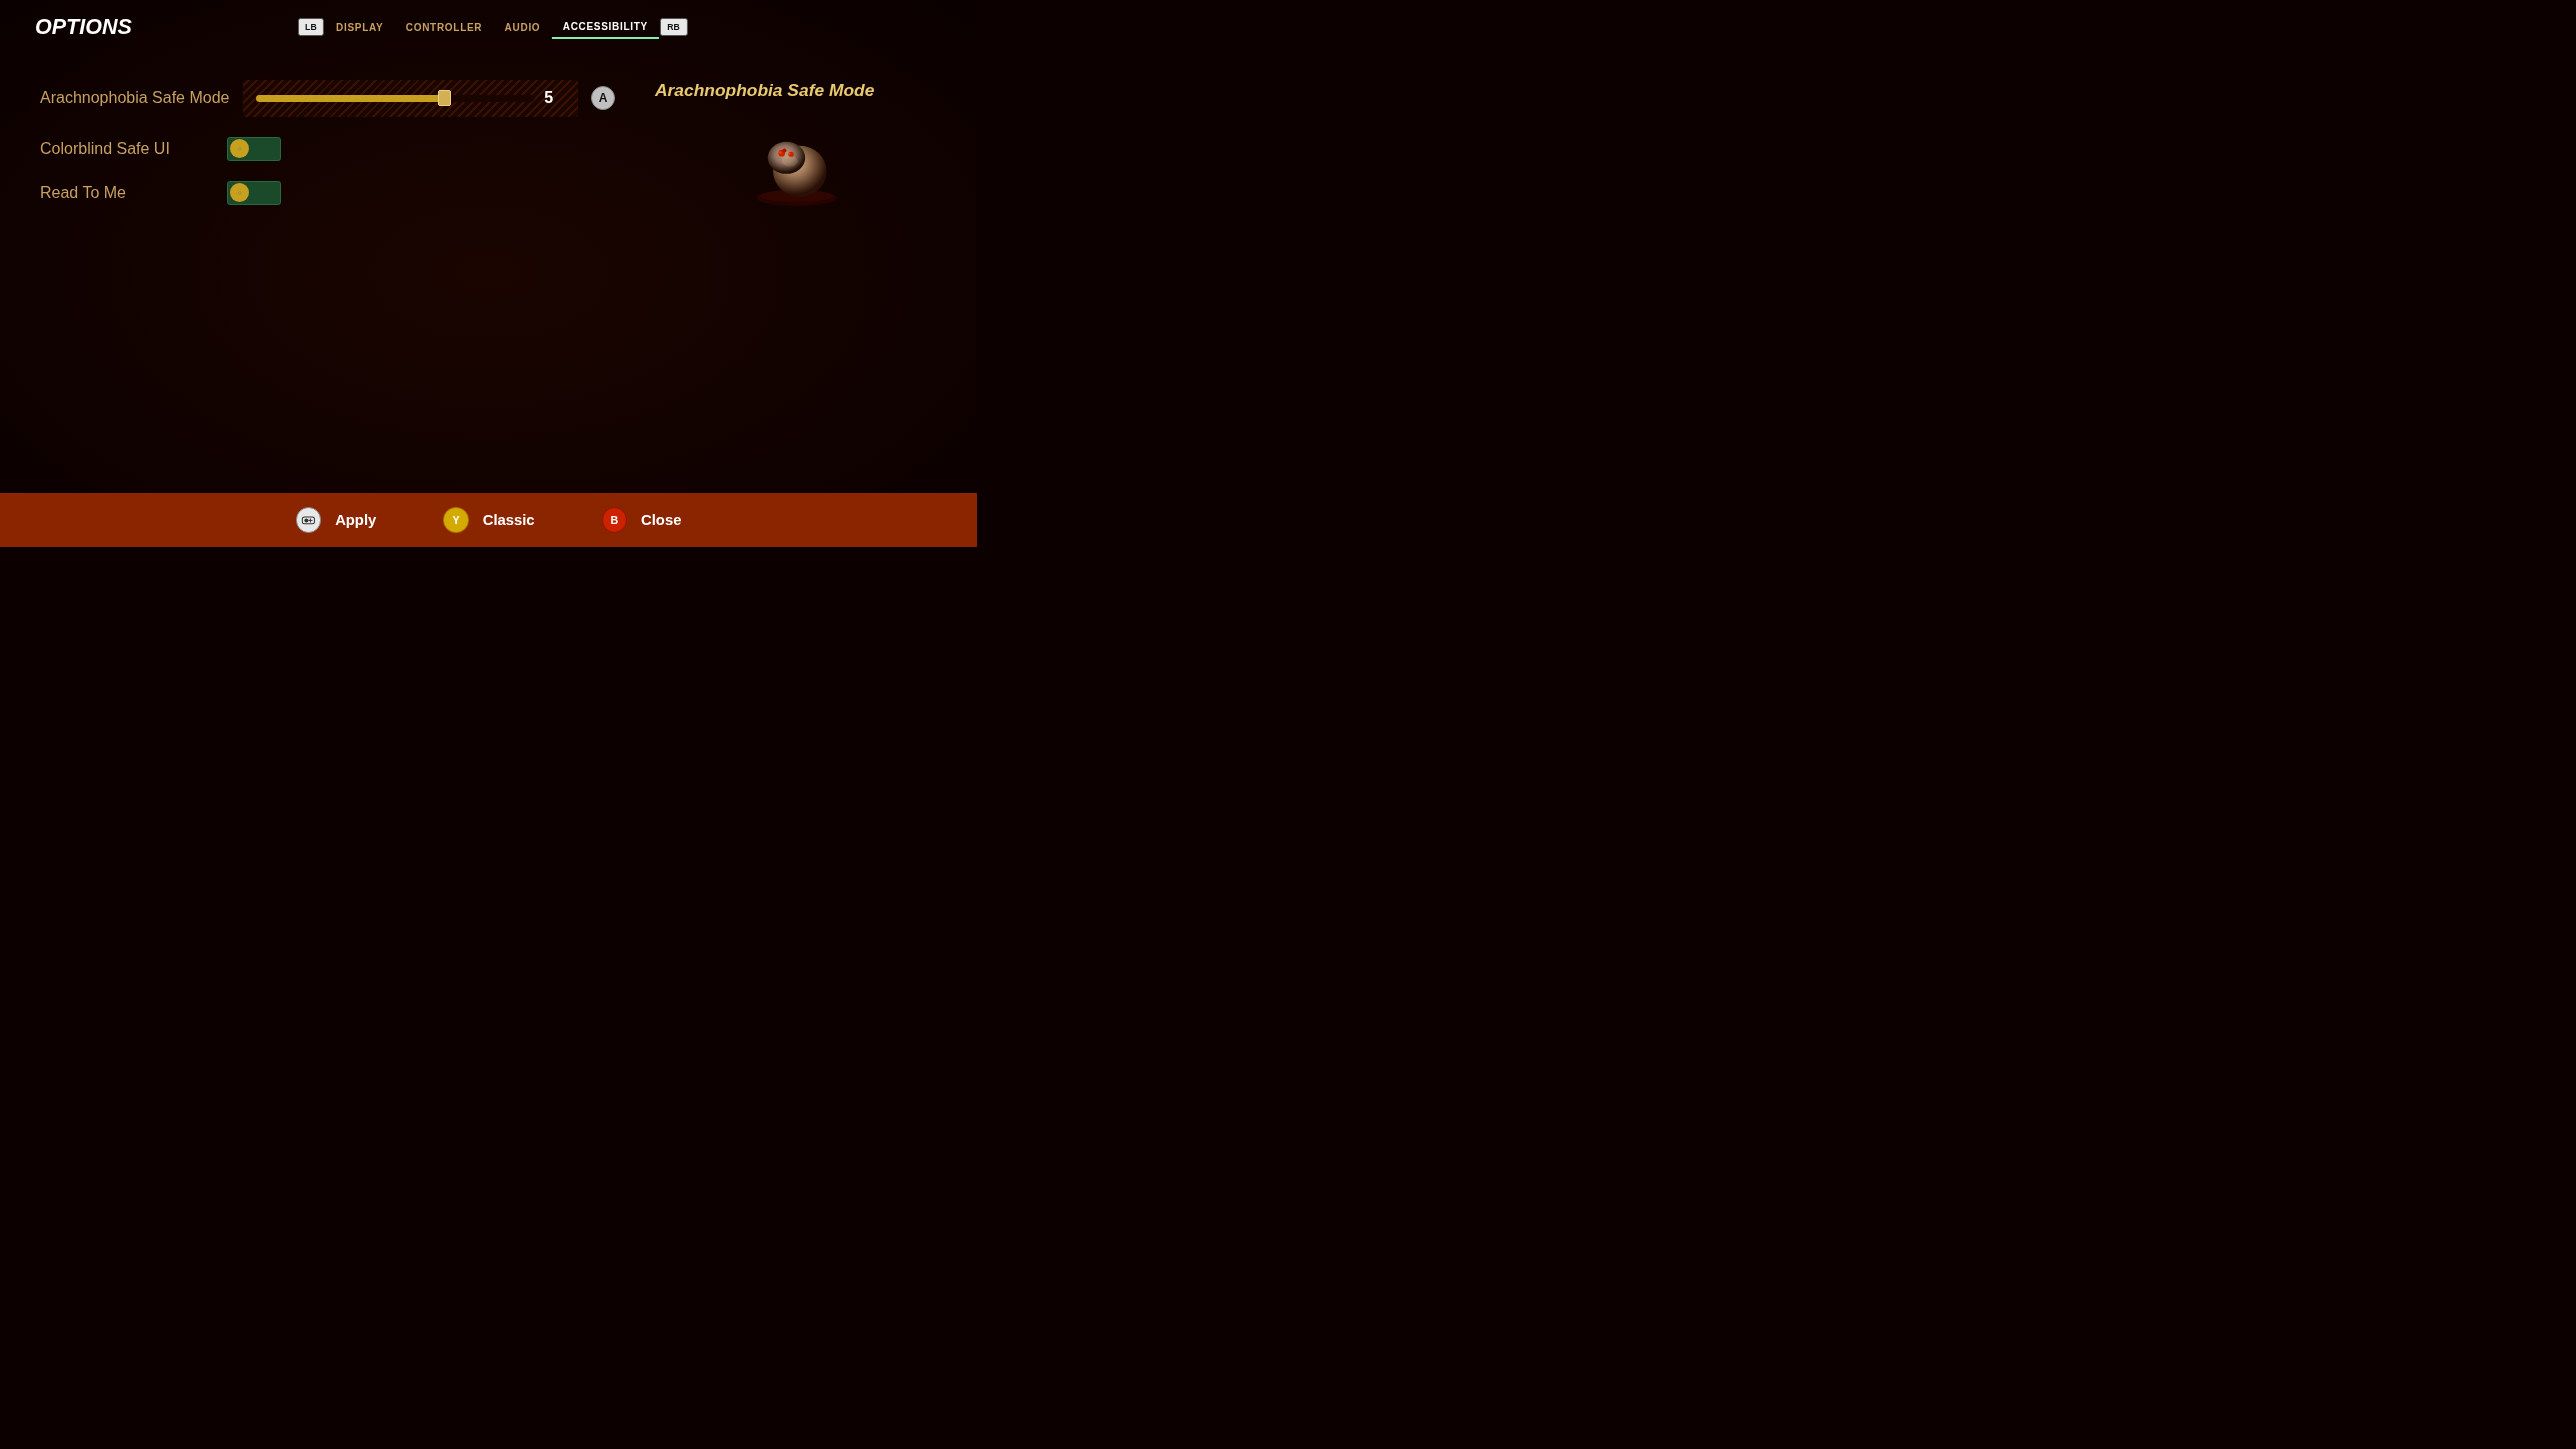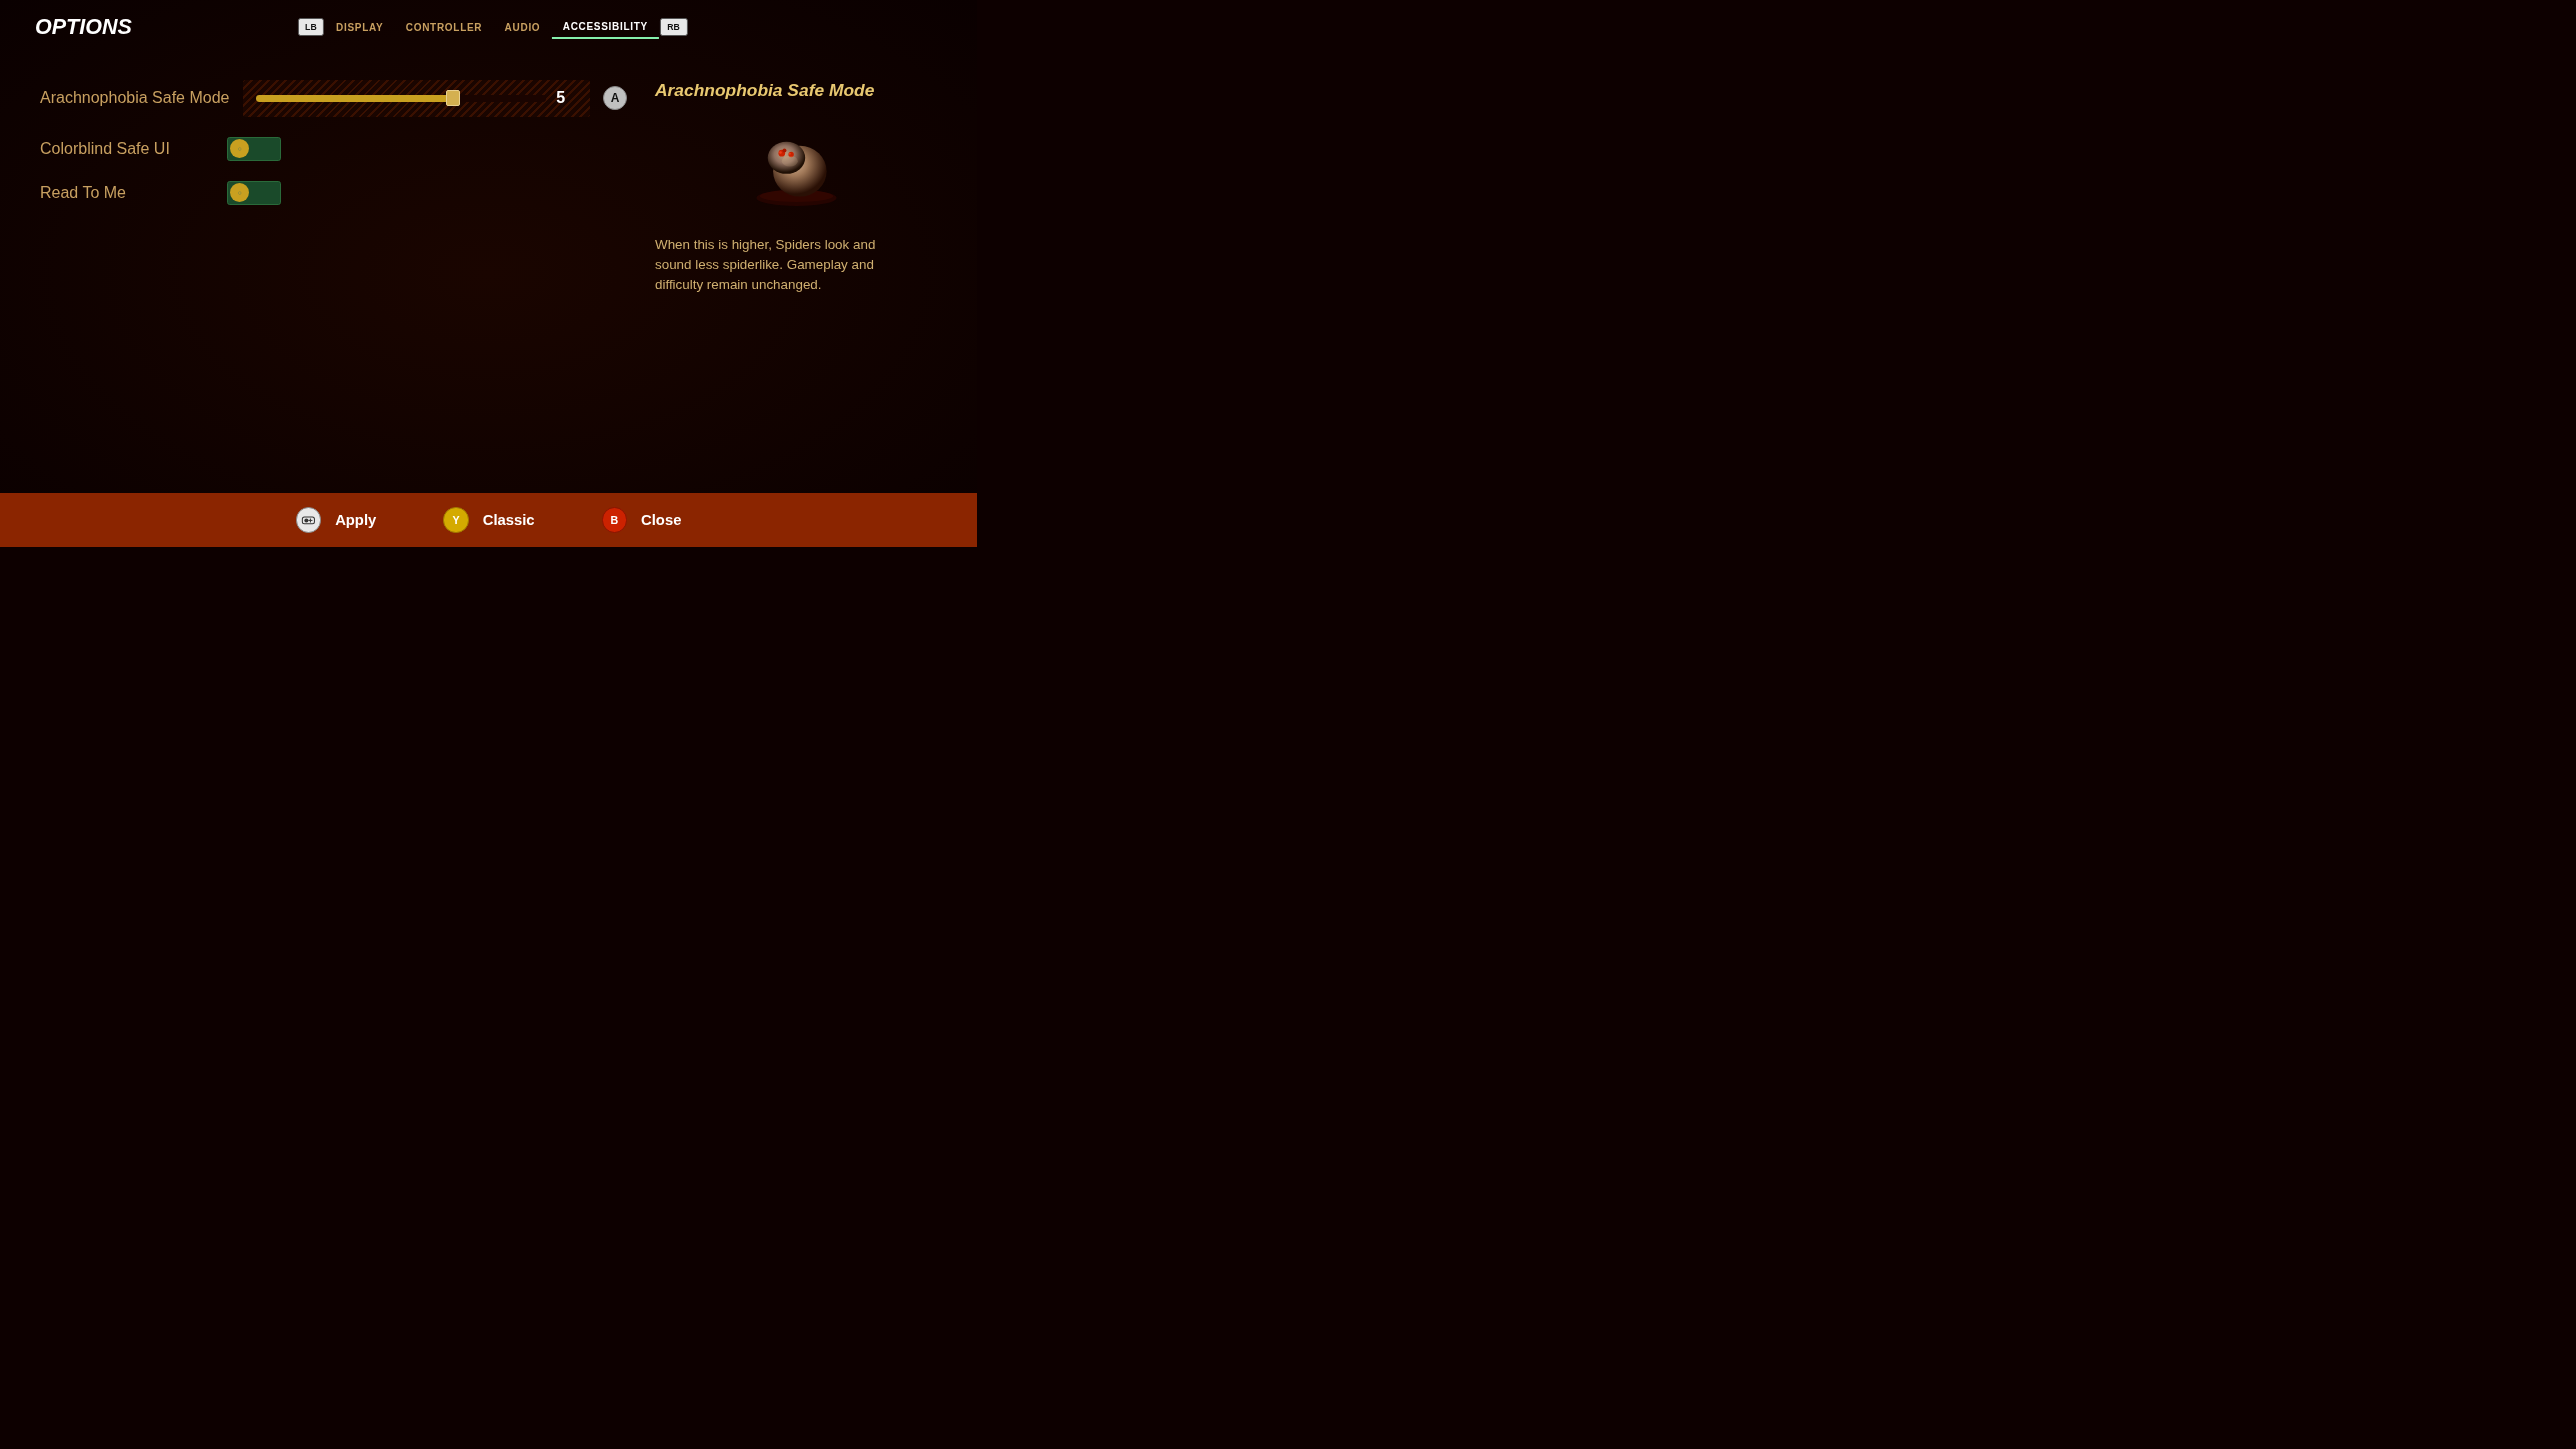--- a/index.html
+++ b/index.html
@@ -79,21 +79,21 @@
 
     
     .main-content {
       position: absolute;
       top: 60px;
       left: 0;
       right: 0;
       bottom: 54px;
       display: flex;
       padding: 13.4px 40px;
-      gap: 28px;
+      gap: 40px;
     }
 
     
     .settings-panel {
       flex: 1;
       display: flex;
       flex-direction: column;
       gap: 20px;
       padding-top: 6.7px;
     }
@@ -397,21 +397,20 @@
         <circle cx="58" cy="48" r="5" fill="#cc2200"></circle>
         <circle cx="56" cy="47" r="2" fill="#ff4420" opacity="0.7"></circle>
         <circle cx="72" cy="50" r="4" fill="#cc2200"></circle>
         <circle cx="70" cy="49" r="1.5" fill="#ff4420" opacity="0.7"></circle>
         <circle cx="62" cy="44" r="3" fill="#aa1800"></circle>
 
         <ellipse cx="70" cy="60" rx="12" ry="8" fill="rgba(255,220,170,0.15)"></ellipse>
       </svg>
     </div>
 
-    <div class="preview-description">When this is higher, Spiders look and sound less spiderlike. Gameplay and difficulty remain unchanged.</div>
   </div>
 
 </div>
 
 <div class="bottom-bar">
 
   <div class="bottom-action">
     <div class="action-button ls-btn">
       <svg width="14.8" height="14.8" viewBox="0 0 22 22">
         <rect x="2" y="6" width="18" height="10" rx="3" fill="none" stroke="#333" stroke-width="1.5"></rect>

